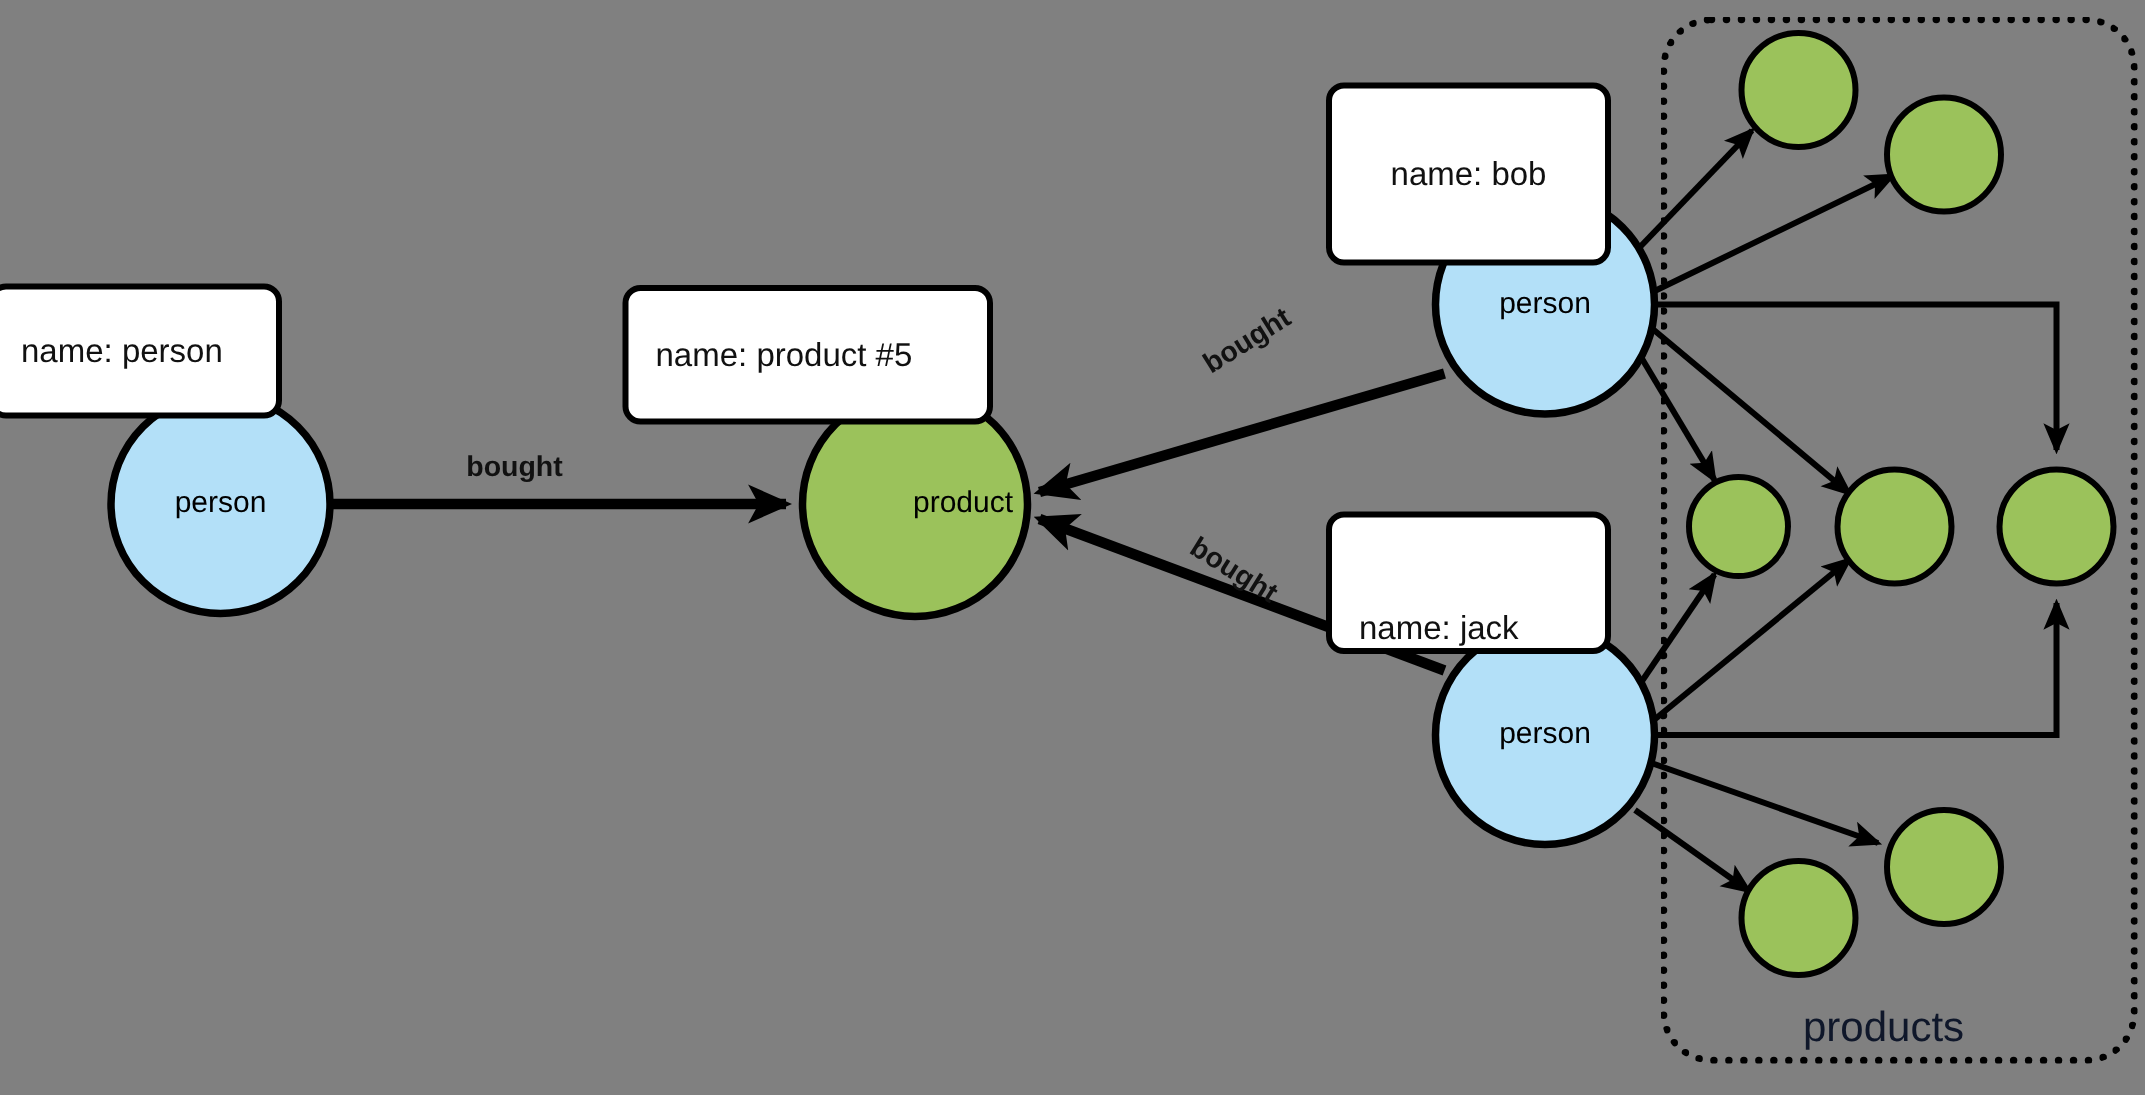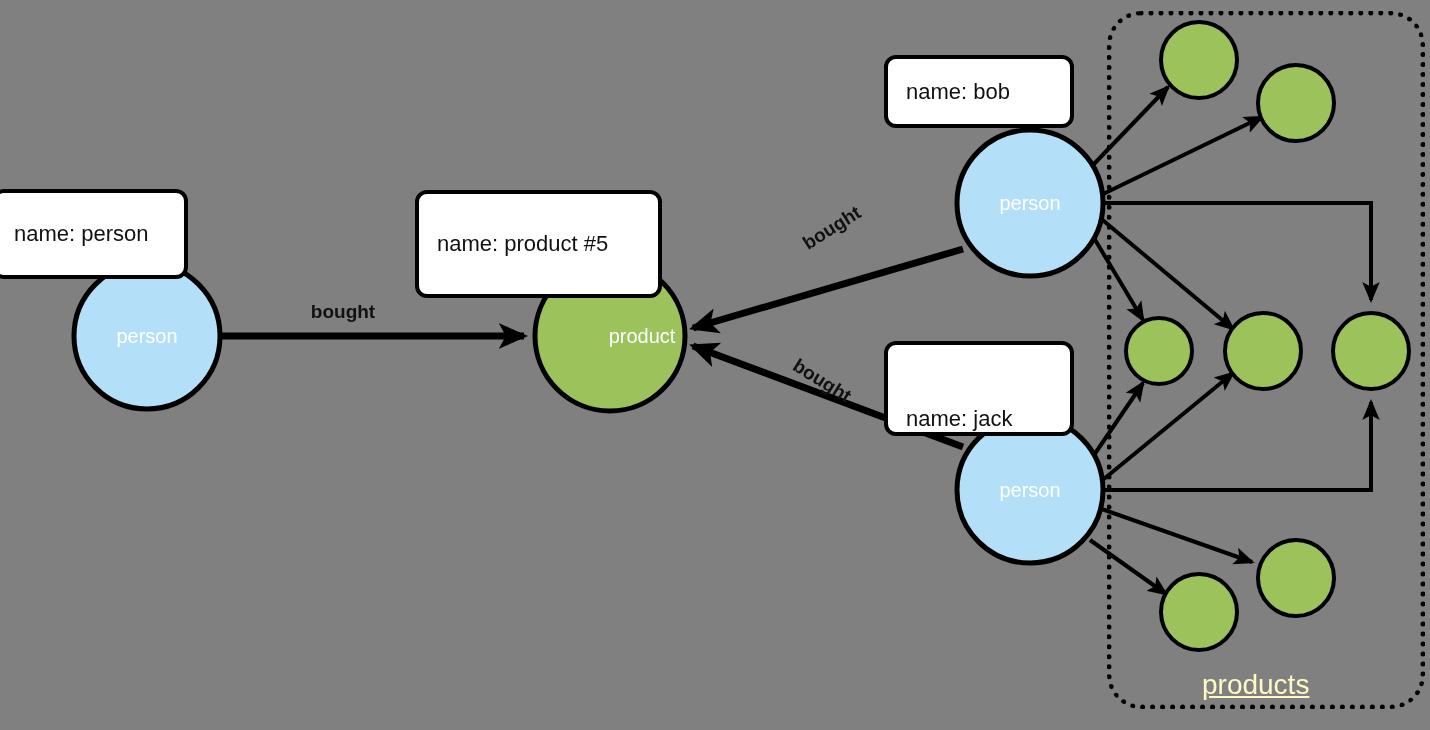--- a/index.html
+++ b/index.html
@@ -35,21 +35,21 @@
     stroke-width: 4;
   }
   .node-circle.big { stroke-width: 5; }
   .person-fill  { fill: #b3e0f8; }
   .product-fill { fill: #9bc25b; }
 
   .node-text {
     position: absolute;
     transform: translate(-50%, -50%);
     font-size: 20px;
-    color: #ffffff;
+    color: #000000;
     white-space: nowrap;
     pointer-events: none;
   }
 
   .label-box {
     position: absolute;
     background: #ffffff;
     border: 4px solid #000000;
     border-radius: 12px;
     display: flex;
@@ -74,23 +74,22 @@
   .group-box {
     position: absolute;
     border: 5px dotted #000000;
     border-radius: 34px;
     box-sizing: border-box;
     background: transparent;
   }
   .group-label {
     position: absolute;
     font-size: 28px;
-    color: #fef9c3;
+    color: #0f172a;
     white-space: nowrap;
-    text-decoration: underline;
   }
 </style>
 </head>
 <body>
 
 <div id="canvas" style="background: rgb(128, 128, 128);">
 
   <div class="group-box" id="group-box" style="left: 1107px; top: 11px; width: 318px; height: 698px;"></div>
 
   <svg class="layer" id="edge-layer">
@@ -140,24 +139,24 @@
       <div class="node-text" style="left: 147px; top: 336px;">person</div>
       <div class="node-text" style="left: 610px; top: 336px; margin-left: 32px;">product</div>
       <div class="node-text" style="left: 1030px; top: 203px;">person</div>
       <div class="node-text" style="left: 1030px; top: 490px;">person</div>
     </div>
 
   <div id="box-host">
       <div class="label-box" style="left: -8px; top: 189px; width: 196px; height: 90px;">
         <span>name: person</span>
       </div>
-      <div class="label-box" style="left: 415px; top: 190px; width: 247px; height: 108px;">
+      <div class="label-box" style="left: 415px; top: 190px; width: 247px; height: 93px;">
         <span>name: product #5</span>
       </div>
-      <div class="label-box" style="left: 884px; top: 55px; width: 190px; height: 73px;">
+      <div class="label-box" style="left: 884px; top: 55px; width: 190px; height: 122px; justify-content: center;">
         <span>name: bob</span>
       </div>
       <div class="label-box" style="left: 884px; top: 341px; width: 190px; height: 95px; align-items: flex-end;">
         <span>name: jack</span>
       </div>
     </div>
 
   <div id="edge-label-host">
       <div class="edge-label" style="left: 343px; top: 312px; transform: translate(-50%, -50%) rotate(0deg);">bought</div>
       <div class="edge-label" style="left: 832px; top: 228px; transform: translate(-50%, -50%) rotate(-32deg);">bought</div>

